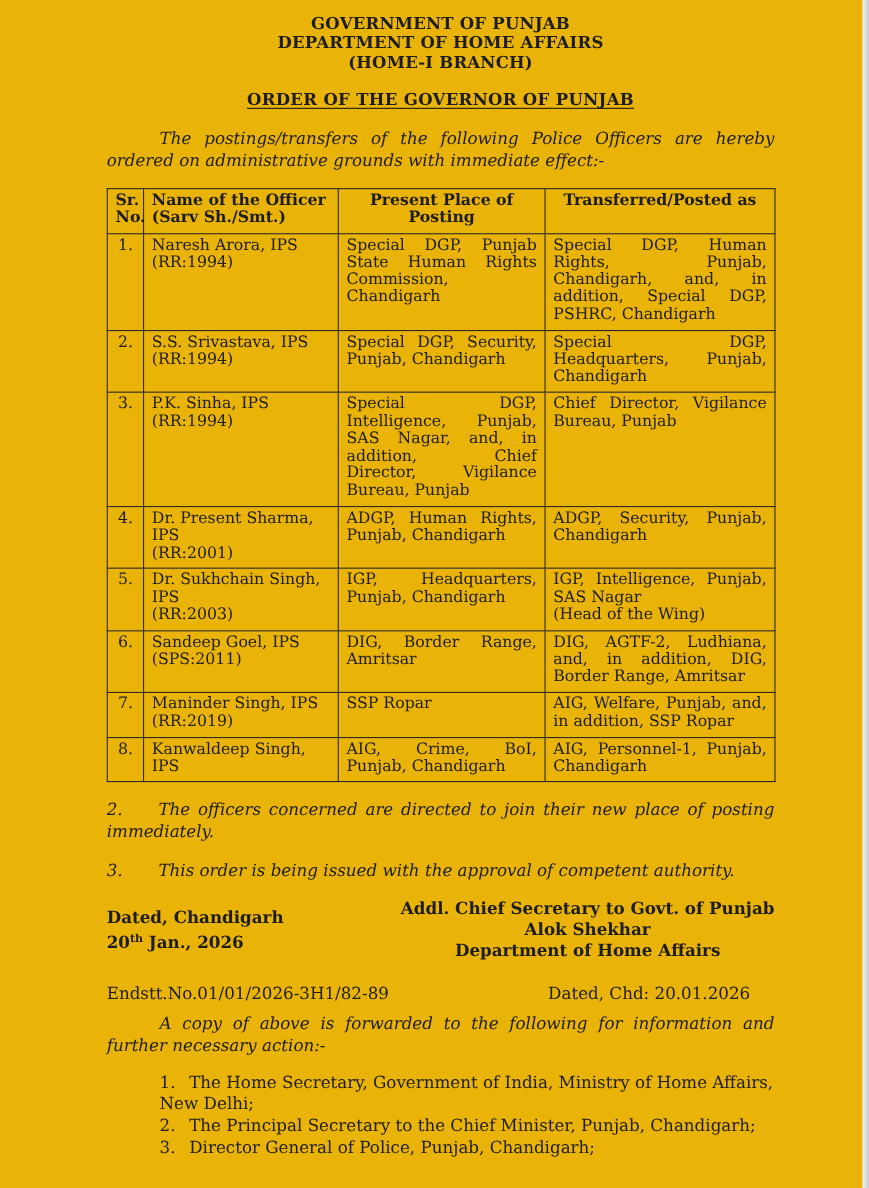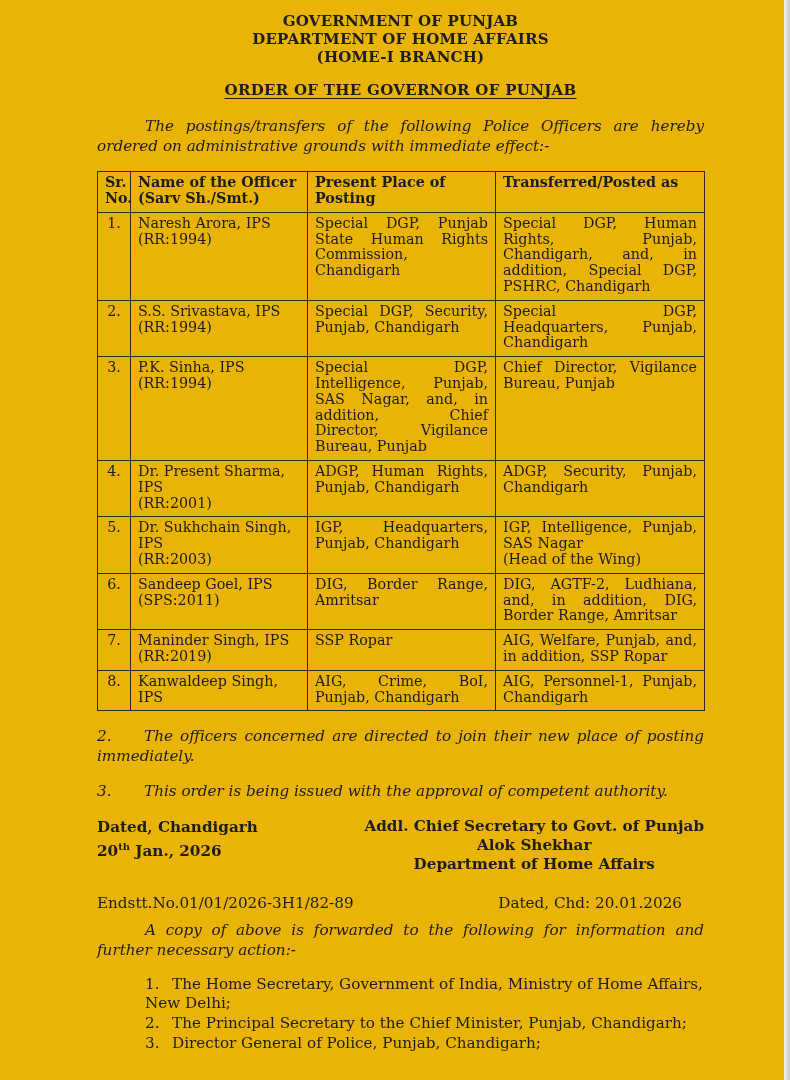--- a/index.html
+++ b/index.html
@@ -23,30 +23,30 @@
 
   table.order {
     margin-top:13px; border-collapse:collapse; table-layout:fixed; width:607px;
     font-size:14.3px; line-height:15.8px;padding-left:44px;
   }
   table.order th, table.order td {
     border:1.4px solid #2b2b2b; padding:3px 7px 5px 7px; vertical-align:top;
   }
   col.c-sr{width:33px} col.c-name{width:177px} col.c-present{width:188px} col.c-trans{width:209px}
   th { font-weight:bold; text-align:left; }
-  th.ctr { text-align:left; }
+  th.ctr { text-align:center; }
   td.sr { text-align:center; }
   td.just { text-align:justify; }
   .pre { white-space:pre-line; }
 
   .numpara { margin-top:15px; }
   .numpara .pnum { display:inline-block; width:47px; text-indent:0; }
   .numpara + .numpara { margin-top:9px; }
 
-  .sig-row { display:flex; justify-content:space-between; align-items:flex-start; margin-top:14px; }
+  .sig-row { display:flex; justify-content:space-between; align-items:center; margin-top:14px; }
   .sig-left { font-weight:bold; font-size:15.2px; line-height:20px; }
   .sig-left sup { font-size:10px; }
   .sig-right { font-weight:bold; font-size:15.2px; line-height:19px; text-align:center; }
 
   .endstt-row { display:flex; justify-content:space-between; margin-top:20px; font-size:15.2px; padding-right:22px;gap:44px; }
   .copy-para { margin-top:8px; text-indent:48px; }
 
   .cc-list { margin-top:8px; margin-left:48px; font-size:15.2px; line-height:19.6px; }
   .cc-item .cnum { display:inline-block; width:27px; }
 </style>

